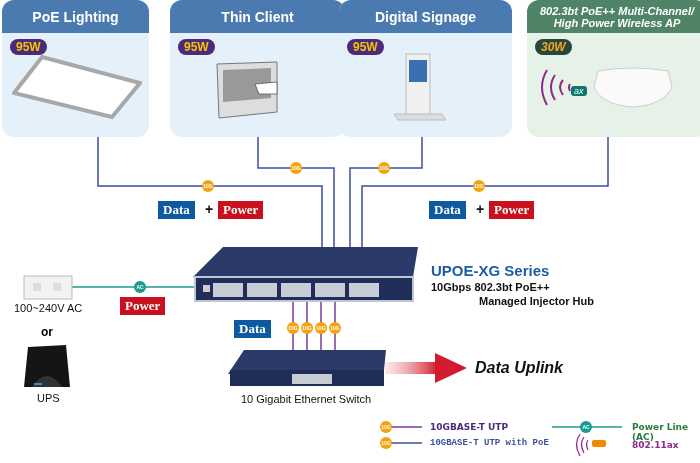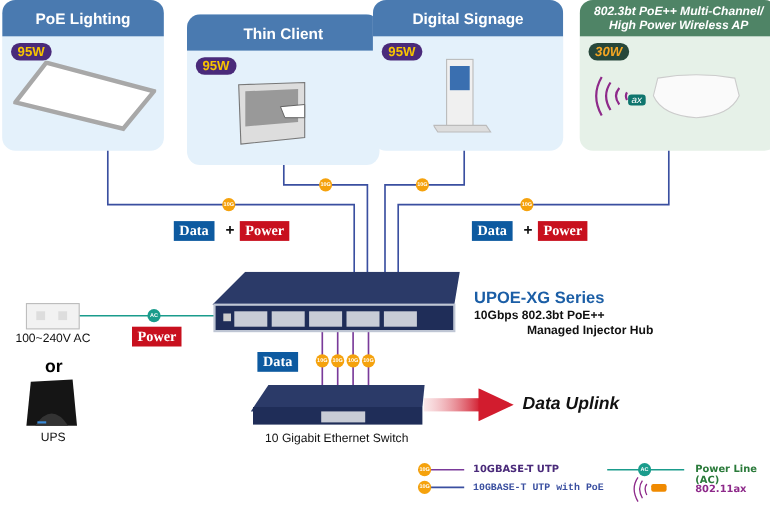--- a/index.html
+++ b/index.html
@@ -39,21 +39,21 @@
   <line x1="72" y1="287" x2="196" y2="287" stroke="#1a9c8c" stroke-width="1.5"></line>
 </svg>
 
 <div class="card" style="left:2px;width:147px;">
   <div class="card-head">PoE Lighting</div>
   <div class="watt">95W</div>
   <svg class="abs" style="left:10px;top:55px" width="130" height="65">
     <polygon points="30,2 128,28 100,62 2,38" fill="#fff" stroke="#a8a8a8" stroke-width="4"></polygon>
   </svg>
 </div>
-<div class="card" style="left:170px;width:175px;margin-top:13px;">
+<div class="card" style="left:170px;width:175px;">
   <div class="card-head">Thin Client</div>
   <div class="watt">95W</div>
   <svg class="abs" style="left:45px;top:60px" width="70" height="60">
     <polygon points="2,4 62,2 62,52 4,58" fill="#ddd" stroke="#777"></polygon>
     <polygon points="8,10 56,8 56,38 8,42" fill="#999"></polygon>
     <path d="M40,24 L62,22 L62,34 L44,34 Z" fill="#fff" stroke="#555" stroke-width="0.8"></path>
   </svg>
 </div>
 <div class="card" style="left:339px;width:173px;">
   <div class="card-head">Digital Signage</div>
@@ -110,21 +110,21 @@
 <div class="abs" style="left:431px;top:295px;font-weight:bold;font-size:11px;color:#111;margin-left:48px;">Managed Injector Hub</div>
 
 <svg class="abs" style="left:23px;top:275px" width="50" height="25">
   <rect x="1" y="1" width="48" height="23" fill="#f2f2f2" stroke="#bbb"></rect>
   <rect x="10" y="8" width="8" height="8" fill="#ddd"></rect>
     <rect x="30" y="8" width="8" height="8" fill="#ddd"></rect>
 </svg>
 <div class="lbl" style="left:14px;top:302px;">100~240V AC</div>
 <div class="dot ac" style="left:134px;top:281px">AC</div>
 <div class="badge power" style="left:120px;top:297px">Power</div>
-<div class="abs" style="left:41px;top:325px;font-weight:bold;font-size:16px;">or</div>
+<div class="abs" style="left:41px;top:325px;font-weight:bold;font-size:12px;">or</div>
 <svg class="abs" style="left:22px;top:343px" width="50" height="48">
   <polygon points="6,4 44,2 48,44 2,44" fill="#151515"></polygon>
   <path d="M10,44 Q25,22 40,44" fill="#333"></path>
   <rect x="12" y="40" width="8" height="2" fill="#3a8ad8"></rect>
 </svg>
 <div class="lbl" style="left:37px;top:392px;">UPS</div>
 
 <div class="badge data" style="left:234px;top:320px">Data</div>
 <div class="dot" style="left:287px;top:322px">10G</div>
 <div class="dot" style="left:301px;top:322px">10G</div>

